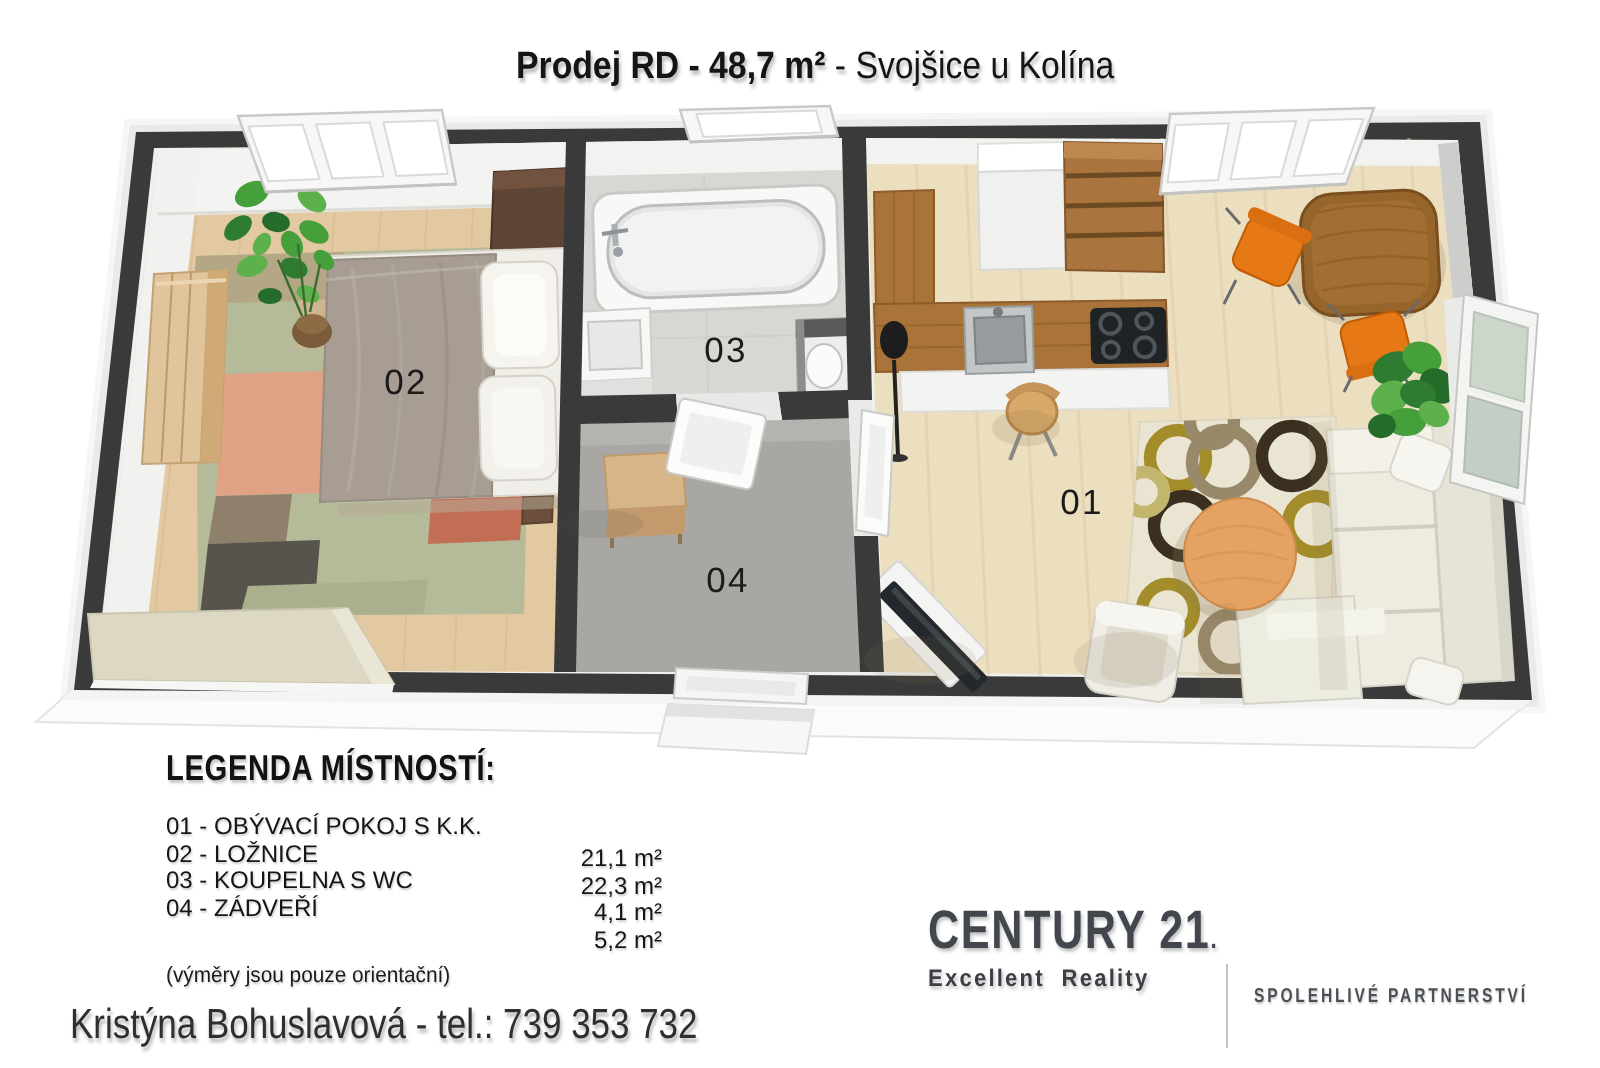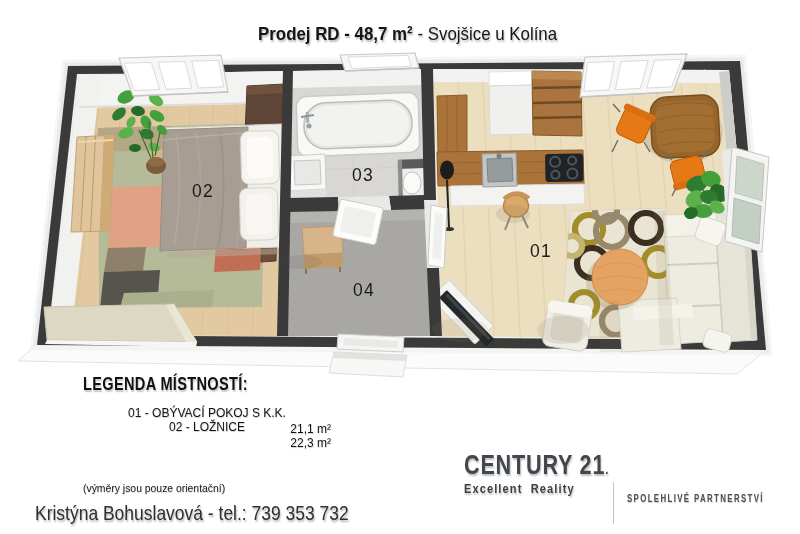--- a/index.html
+++ b/index.html
@@ -7,21 +7,21 @@
          font-family:"Liberation Sans",sans-serif;}
   #plan{position:absolute;left:0;top:0;}
   .title{position:absolute;left:258px;top:23px;font-size:19px;color:#151515;
          white-space:nowrap;text-shadow:1px 2px 2px rgba(0,0,0,0.28);
          transform:scaleX(0.888);transform-origin:0 0;}
   .legendhdr{position:absolute;left:83px;top:374px;font-size:18px;font-weight:bold;
          color:#121212;letter-spacing:0.4px;text-shadow:1px 1.5px 1.5px rgba(0,0,0,0.22);
          transform:scaleX(0.81);transform-origin:0 0;}
   .legend{position:absolute;left:83px;top:407px;width:248px;font-size:12px;color:#151515;
          line-height:13.7px;text-shadow:0.5px 1px 1px rgba(0,0,0,0.2);}
-  .legend .row{position:relative;white-space:nowrap;text-align:center;}
+  .legend .row{position:relative;white-space:nowrap;}
   .legend .ar{position:absolute;right:0;top:16px;margin-left:48px;}
   .note{position:absolute;left:83px;top:482px;font-size:11px;color:#1a1a1a;
         text-shadow:0.5px 1px 1px rgba(0,0,0,0.2);transform:scaleX(0.945);transform-origin:0 0;}
   .contact{position:absolute;left:35px;top:501px;font-size:21px;color:#2f2f2f;
         text-shadow:1px 2px 2px rgba(0,0,0,0.3);white-space:nowrap;
         transform:scaleX(0.832);transform-origin:0 0;}
   .c21{position:absolute;left:464px;top:450px;color:#42474d;
        text-shadow:1px 1.5px 2px rgba(0,0,0,0.25);}
   .c21 .big{font-size:27px;font-weight:bold;letter-spacing:1px;white-space:nowrap;
        transform:scaleX(0.80);transform-origin:0 0;}
@@ -286,20 +286,22 @@
 <text x="541" y="257" font-family="Liberation Sans,sans-serif" font-size="17.5" letter-spacing="1.2" fill="#1b1b1b" text-anchor="middle">01</text>
 <text x="203" y="197" font-family="Liberation Sans,sans-serif" font-size="17.5" letter-spacing="1.2" fill="#1b1b1b" text-anchor="middle">02</text>
 <text x="363" y="181" font-family="Liberation Sans,sans-serif" font-size="17.5" letter-spacing="1.2" fill="#1b1b1b" text-anchor="middle">03</text>
 <text x="364" y="296" font-family="Liberation Sans,sans-serif" font-size="17.5" letter-spacing="1.2" fill="#1b1b1b" text-anchor="middle">04</text>
   </svg>
   <div class="title"><b>Prodej RD - 48,7 m²</b> - Svojšice u Kolína</div>
   <div class="legendhdr">LEGENDA MÍSTNOSTÍ:</div>
   <div class="legend">
     <div class="row">01 - OBÝVACÍ POKOJ S K.K.<span class="ar">21,1 m²</span></div>
     <div class="row">02 - LOŽNICE<span class="ar">22,3 m²</span></div>
+    <div class="row">03 - KOUPELNA S WC<span class="ar">4,1 m²</span></div>
+    <div class="row">04 - ZÁDVEŘÍ<span class="ar">5,2 m²</span></div>
   </div>
   <div class="note">(výměry jsou pouze orientační)</div>
   <div class="contact">Kristýna Bohuslavová - tel.: 739 353 732</div>
   <div class="c21">
     <div class="big">CENTURY 21<span style="font-size:14px">.</span></div>
     <div class="sub">Excellent&nbsp;&nbsp;Reality</div>
   </div>
   <div class="vline"></div>
   <div class="partner">SPOLEHLIVÉ PARTNERSTVÍ</div>
 </div>

